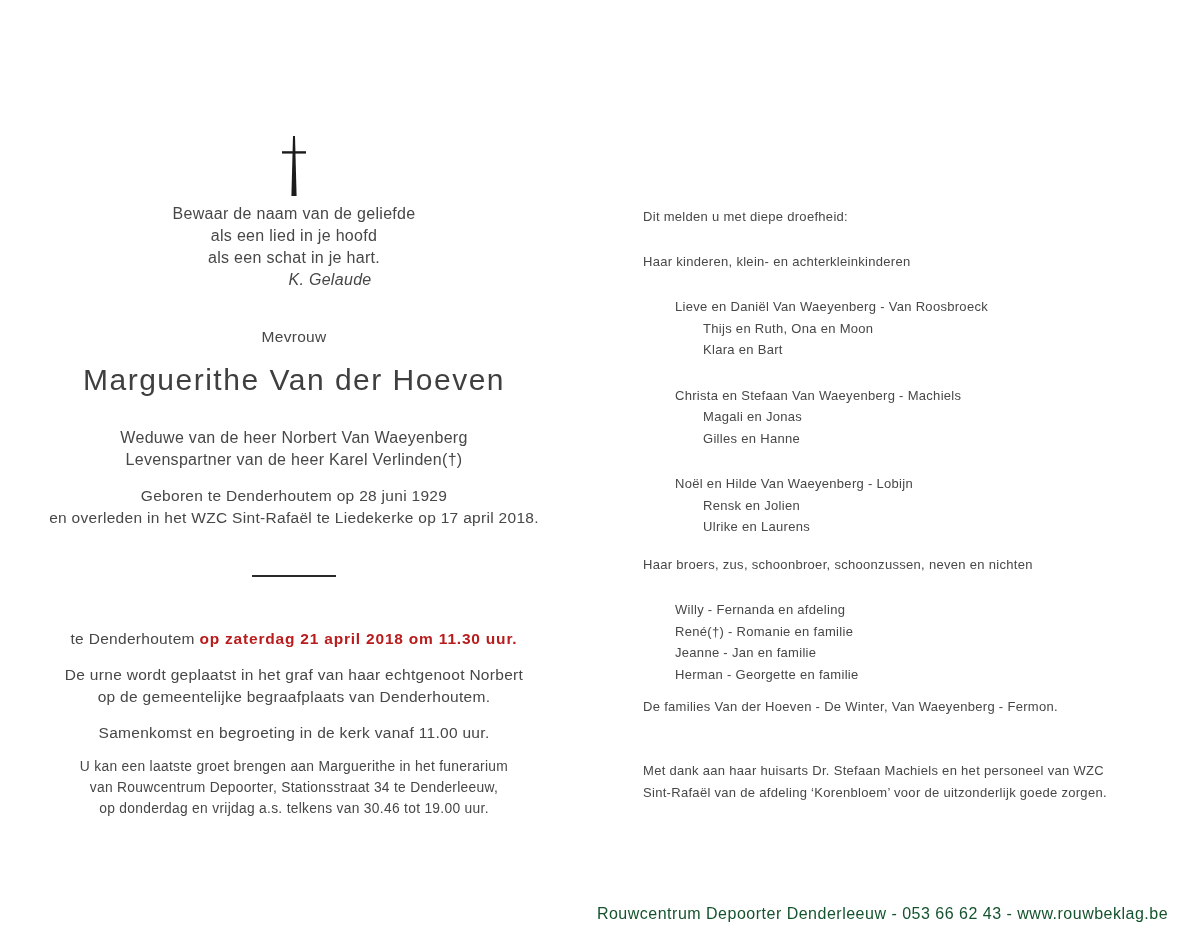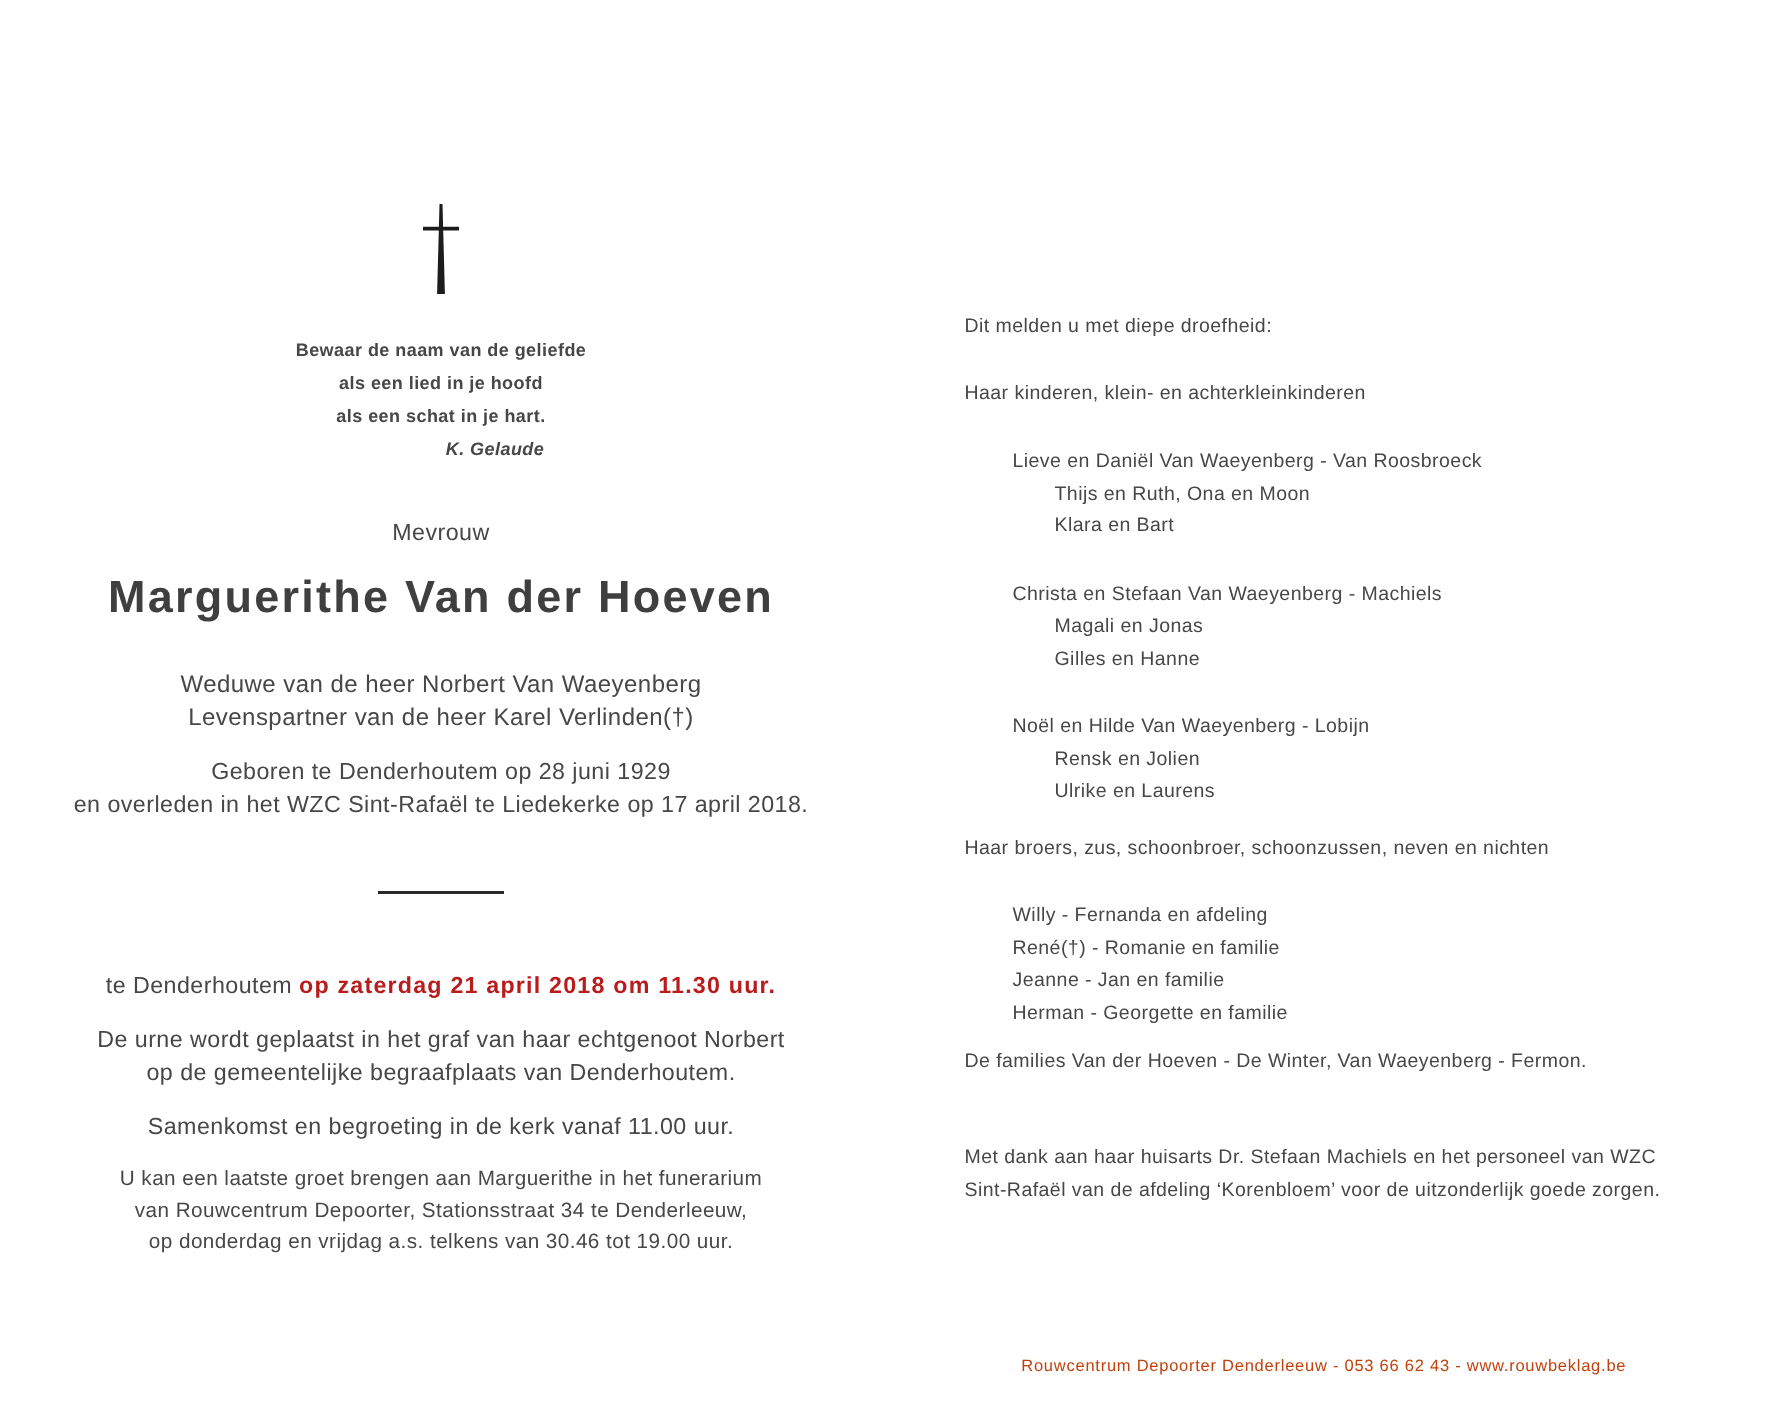--- a/index.html
+++ b/index.html
@@ -21,37 +21,36 @@
     left: 0; top: 0;
     width: 588px; height: 947px;
     text-align: center;
   }
   .cross-wrap {
     margin-top: 136px;
     height: 60px;
   }
   .cross-wrap svg { display: inline-block; }
   .poem {
-    margin-top: 26px;
-    font-size: 12px;
-    line-height: 22px;
-    font-weight: bold;
+    margin-top: 7px;
+    font-size: 16px;
+    line-height: 22px;
   }
   .poem-attribution {
     font-style: italic;
     transform: translateX(36px);
   }
   .salutation {
     margin-top: 37px;
     font-size: 15.5px;
   }
   .deceased-name {
     margin-top: 17px;
     font-size: 30px;
-    font-weight: 700;
+    font-weight: 400;
     letter-spacing: 1.5px;
     color: #3f3f3f;
     line-height: 34px;
   }
   .relations {
     margin-top: 30px;
     font-size: 16px;
     line-height: 22px;
   }
   .life-dates {
@@ -103,23 +102,23 @@
   .thanks {
     margin-top: 42px;
     max-width: 492px;
     line-height: 22.4px;
   }
   .page-footer {
     position: absolute;
     left: 588px; top: 905px;
     width: 589px;
     text-align: center;
-    font-size: 11px;
+    font-size: 16px;
     letter-spacing: 0.5px;
-    color: #c2410c;
+    color: #14532d;
   }
 </style>
 </head>
 <body>
 
 <div class="left-page">
 
   <div class="cross-wrap">
     <svg width="24" height="60" viewBox="0 0 24 60" aria-hidden="true">
       <polygon points="11,0 13,0 14.6,60 9.4,60" fill="#1c1c1c"></polygon>

